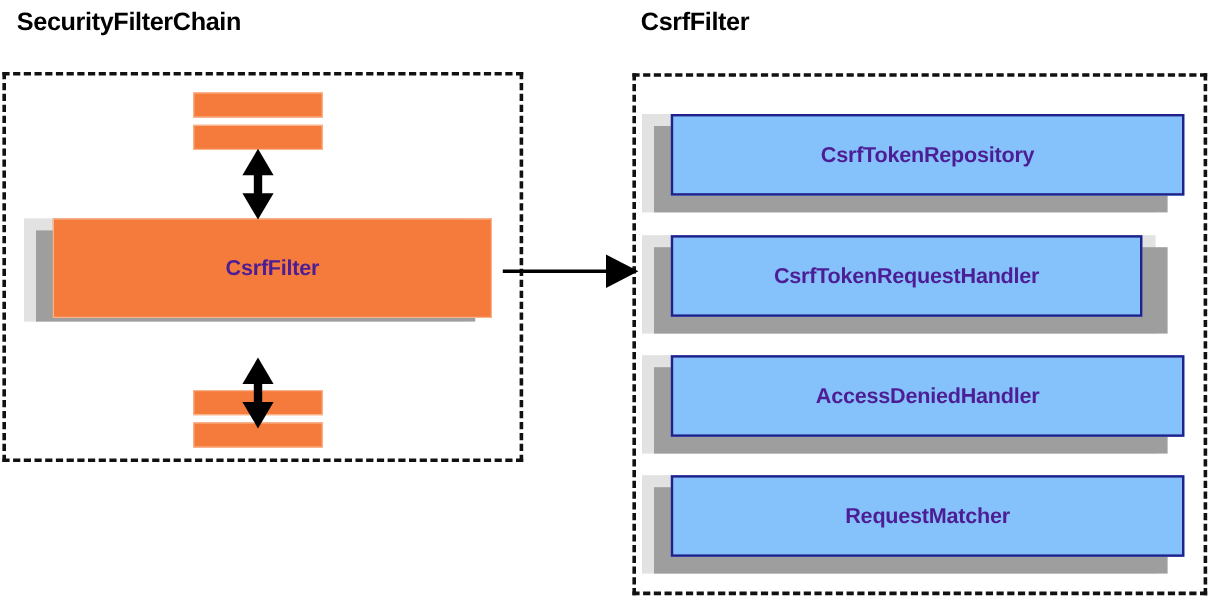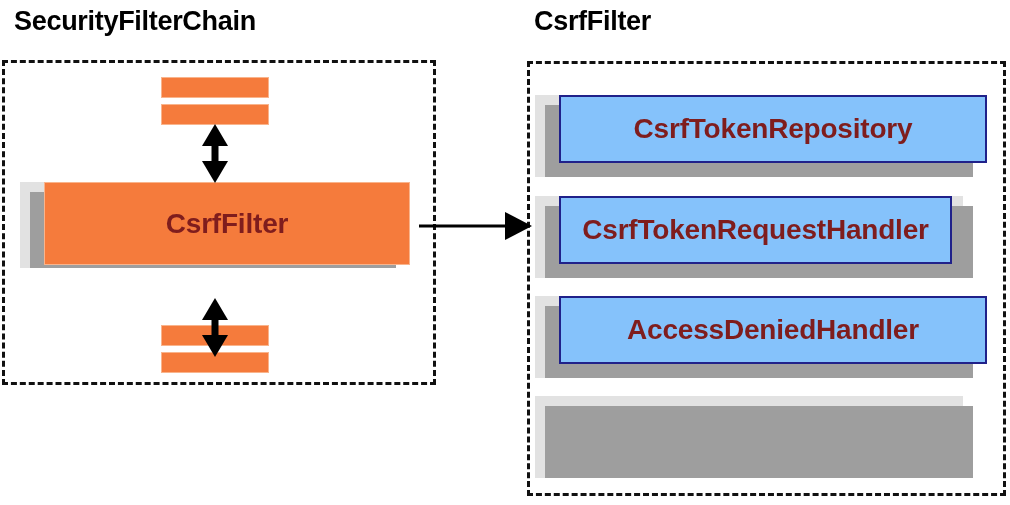--- a/index.html
+++ b/index.html
@@ -12,21 +12,21 @@
     width: 1010px;
     height: 505px;
     background: #ffffff;
     font-family: "Liberation Sans", sans-serif;
     overflow: hidden;
   }
 
   
   .panel-title {
     position: absolute;
-    font-size: 27px;
+    font-size: 21px;
     font-weight: bold;
     color: #000000;
     letter-spacing: -0.3px;
     white-space: nowrap;
     line-height: 1;
   }
   #title-left  { left: 14px;  top: 8px; }
   #title-right { left: 534px; top: 8px; }
 
   
@@ -53,23 +53,23 @@
     background: #9e9e9e;
     left: 10px; top: 10px;
   }
   .stack .layer.front {
     left: 24px; top: 0px;
     display: flex;
     align-items: center;
     justify-content: center;
   }
   .stack .layer.front .label {
-    font-size: 28px;
+    font-size: 18px;
     font-weight: bold;
-    color: #7f1d1d;
+    color: #4c1d95;
     white-space: nowrap;
     letter-spacing: -0.2px;
   }
 
   
   .stack.blue .layer.front {
     background: #85c2fb;
     border: 2px solid #20218a;
   }
   
@@ -141,20 +141,23 @@
     <div class="layer back" style="width:428px; height:82px;"></div>
     <div class="layer mid" style="width:428px; height:72px;"></div>
     <div class="layer front" style="width:428px; height:68px;">
       <span class="label">AccessDeniedHandler</span>
     </div>
   </div>
 
   <div class="stack blue" style="left:535px; top:396px; width:452px; height:90px;">
     <div class="layer back" style="width:428px; height:82px;"></div>
     <div class="layer mid" style="width:428px; height:72px;"></div>
+    <div class="layer front" style="width:428px; height:68px;">
+      <span class="label">RequestMatcher</span>
+    </div>
   </div>
 
   <svg id="arrows" viewBox="0 0 1010 505">
 
     <g>
       <line x1="215" y1="132" x2="215" y2="175" stroke="#000000" stroke-width="7"></line>
       <polygon points="215,124 202,146 228,146" fill="#000000"></polygon>
       <polygon points="215,183 202,161 228,161" fill="#000000"></polygon>
     </g>
 

